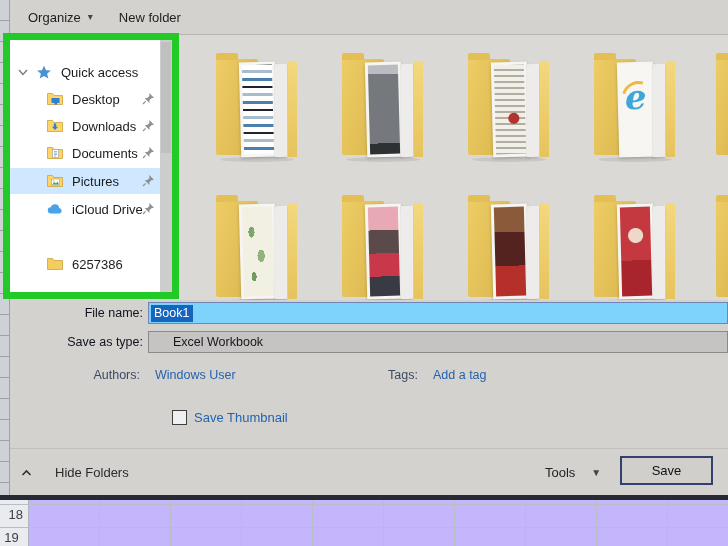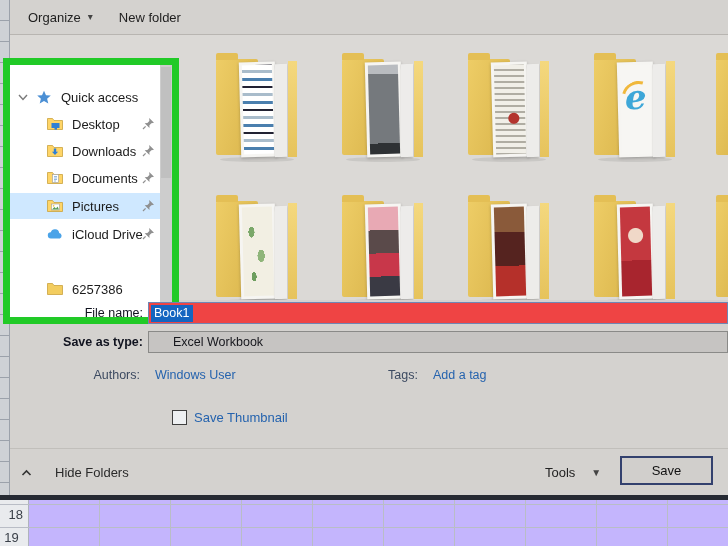--- a/index.html
+++ b/index.html
@@ -58,39 +58,39 @@
       radial-gradient(ellipse 4px 8px at 35% 78%,#6e9e5f 0 60%,transparent 61%);}
   .p-joy .prev{background:linear-gradient(180deg,#e8a9b4 0 26%,#5a4a4a 26% 52%,#c8374a 52% 78%,#3a3a44 78%);}
   .p-noel .prev{background:linear-gradient(180deg,#8a5a3a 0 28%,#55231f 28% 66%,#b5302a 66%);}
   .p-child .prev{background-image:radial-gradient(circle at 50% 32%,#f0d8c8 0 7px,transparent 8px),
       linear-gradient(180deg,#c4383f 0 60%,#a8252e 60%);}
   .p-plain .f-back{left:0;width:26px;}
   .p-plain::after{display:none;}
 
   
   .nav-highlight{position:absolute;left:-7px;top:33px;width:176px;height:266px;box-sizing:border-box;
-    border:7px solid #21ca27;background:#ec4899;margin-top:25px;}
+    border:7px solid #21ca27;background:#ec4899;}
   .navpane{position:absolute;left:0;top:0;right:0;bottom:0;background:#fff;overflow:hidden;
     font-size:13px;color:#1c1c1c;}
   .nav-scroll{position:absolute;right:0;top:0;bottom:0;width:12px;background:#cdcdcd;}
   .nav-scroll .thumb{position:absolute;left:1px;right:1px;top:2px;height:44%;background:#c0c0c0;}
   .nav-row{position:absolute;left:0;right:12px;height:26px;display:flex;align-items:center;}
   .nav-row.sel{background:#cfe8ff;}
   .chev{width:14px;height:14px;margin-left:6px;flex:0 0 auto;display:flex;align-items:center;}
   .nicon{width:17px;height:15px;flex:0 0 auto;display:flex;align-items:center;}
   .nav-root .nicon{margin-left:6px;}
   .nav-child{padding-left:37px;}
   .nlabel{margin-left:8px;white-space:nowrap;}
   .pin{position:absolute;right:5px;top:6px;width:14px;height:14px;}
 
   
   .flabel{position:absolute;text-align:right;font-size:12.5px;color:#10131f;}
   .lbl-filename{top:306px;left:50px;width:83px;}
-  .lbl-type{top:335px;left:45px;width:88px;font-weight:bold;}
-  .fn-input{position:absolute;left:138px;right:0;top:302px;height:20px;background:#ef4444;
+  .lbl-type{top:335px;left:45px;width:88px;}
+  .fn-input{position:absolute;left:138px;right:0;top:302px;height:20px;background:#7dd3fc;
     border:1px solid #6f86b4;display:flex;align-items:center;padding-left:2px;font-size:12.5px;}
   .fn-sel{background:#1565c0;color:#fff;padding:1px 4px 2px 3px;}
   .type-combo{position:absolute;left:138px;right:0;top:331px;height:20px;background:#c6c4c2;
     border:1px solid #8a8a88;display:flex;align-items:center;padding-left:24px;
     font-size:12.5px;color:#15161c;}
   .meta-label{position:absolute;text-align:right;font-size:12.5px;color:#3c4a61;}
   .lbl-authors{top:368px;left:60px;width:70px;text-align:right;}
   .lbl-tags{top:368px;left:343px;width:65px;}
   .meta-link{position:absolute;top:368px;font-size:12.5px;color:#2563ae;cursor:pointer;}
   .val-authors{left:145px;}

